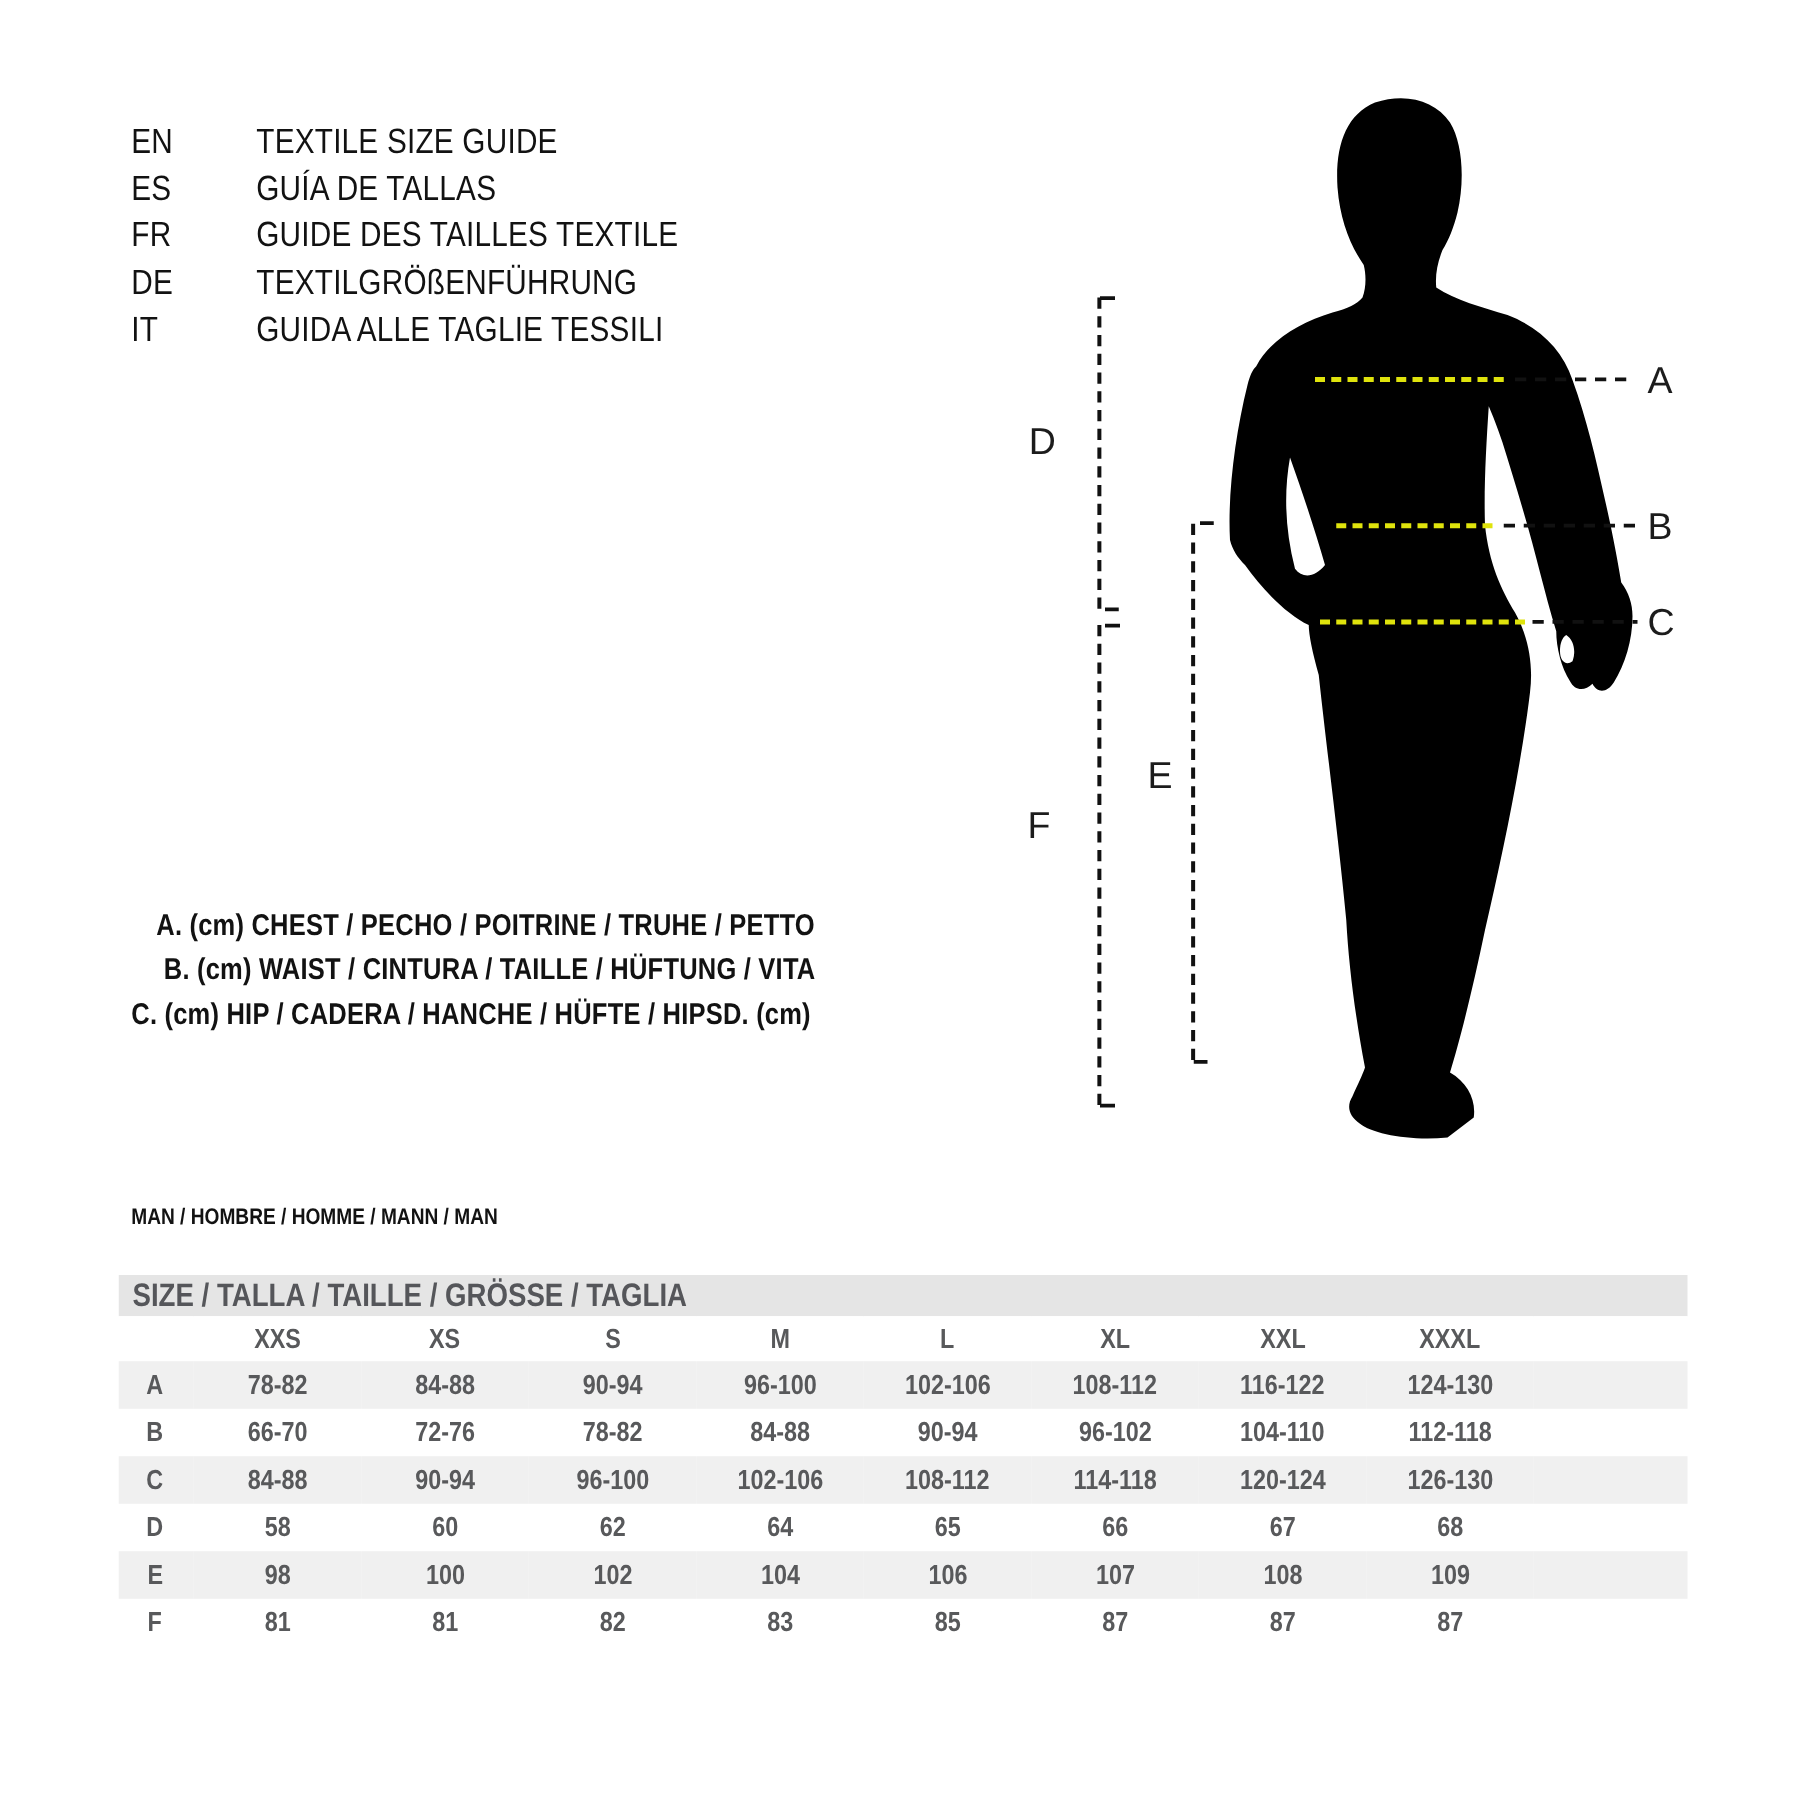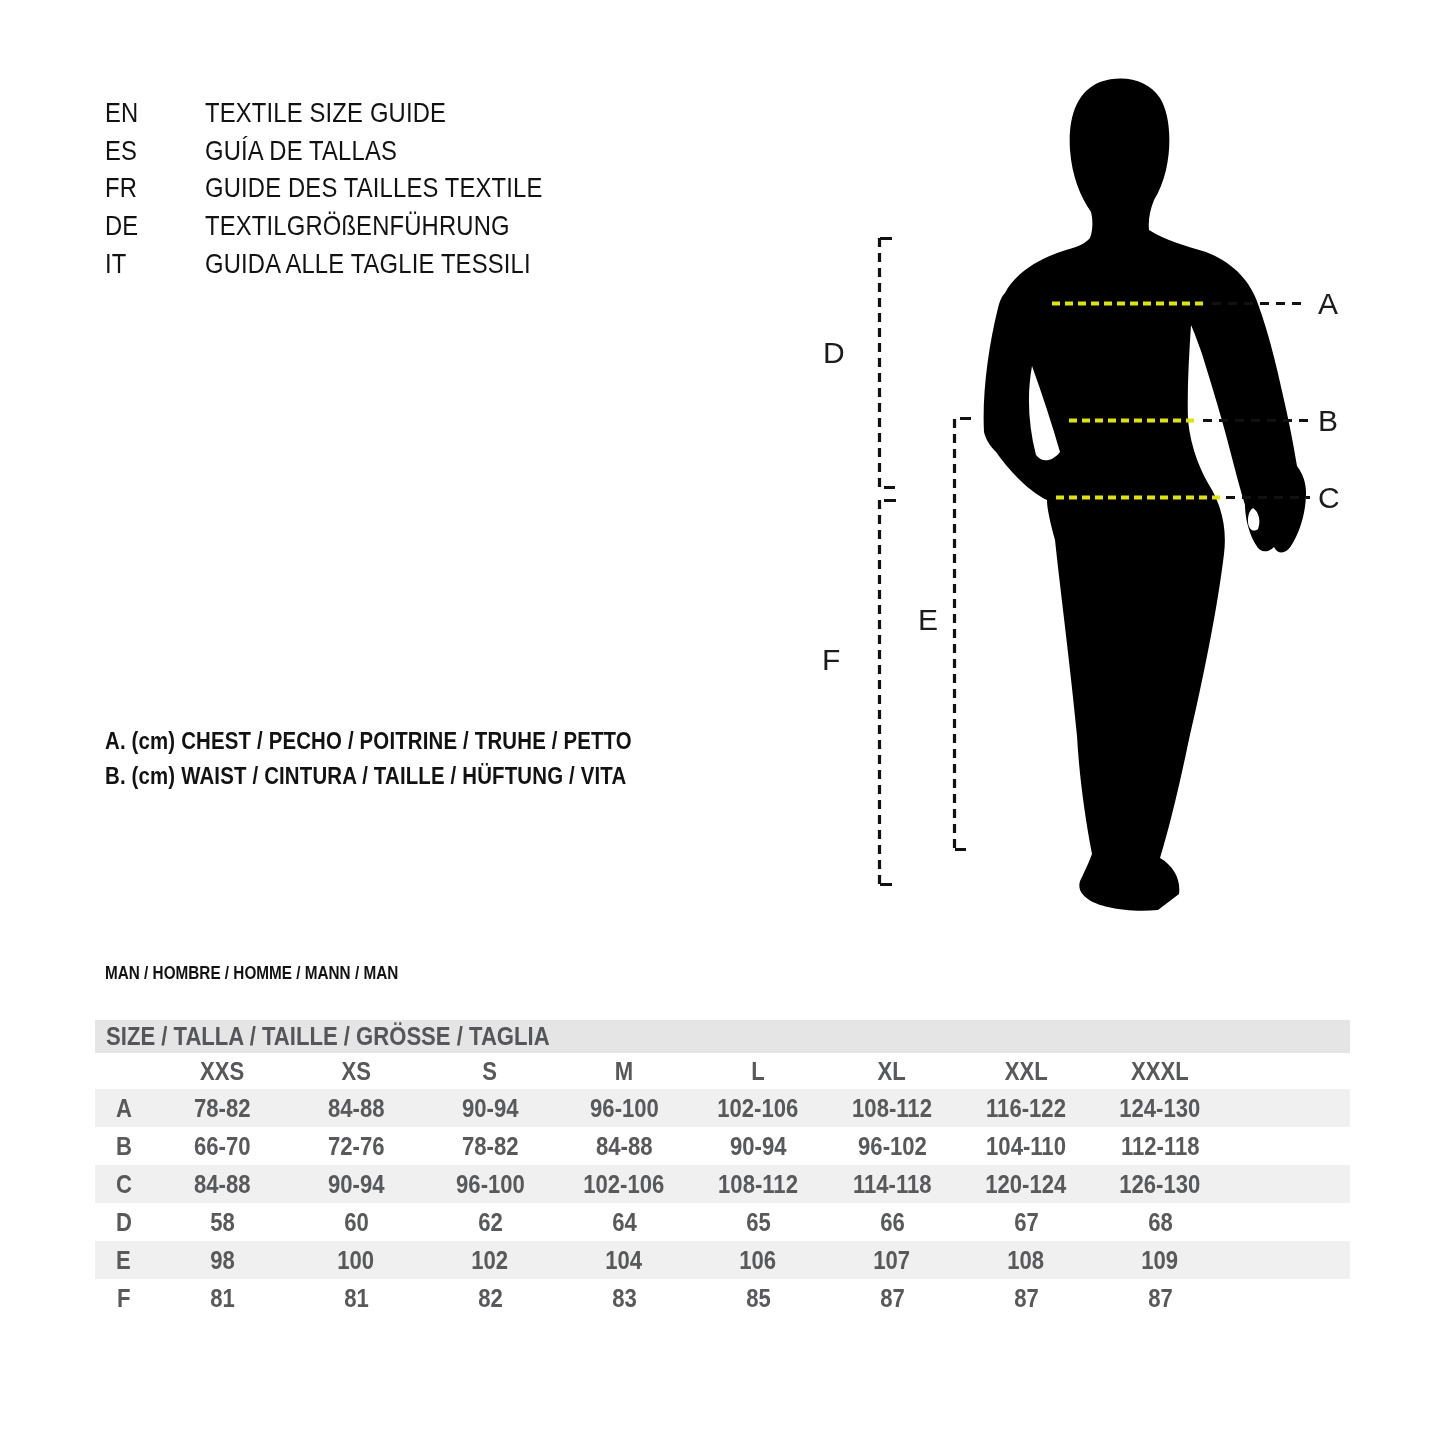--- a/index.html
+++ b/index.html
@@ -10,33 +10,33 @@
   }
   .cond{display:inline-block;transform:scaleX(0.85);transform-origin:0 50%;white-space:nowrap;}
   .condc{display:inline-block;transform:scaleX(0.85);transform-origin:50% 50%;white-space:nowrap;}
 
   
   .title-block{position:absolute;left:105px;top:94px;}
   .t-row{height:37.8px;display:flex;align-items:center;font-size:28px;font-weight:400;letter-spacing:.2px;}
   .t-lang{width:100px;flex:0 0 100px;}
   
   .legend{position:absolute;left:105px;top:723px;}
-  .legend-row{height:35.6px;display:flex;align-items:center;font-size:24px;font-weight:700;letter-spacing:.2px;}
+  .legend-row{height:35.6px;display:flex;align-items:center;font-size:24px;font-weight:700;letter-spacing:.2px;justify-content:flex-end;}
   
   .category{position:absolute;left:105px;top:955px;height:36px;display:flex;align-items:center;font-size:18px;font-weight:700;}
 
   
   .figure{position:absolute;left:810px;top:60px;}
   .flabel{font-family:"Liberation Sans","DejaVu Sans",sans-serif;font-size:30px;fill:#1c1c1c;}
 
   
   .table-wrap{position:absolute;left:95px;top:1020px;width:1255px;color:#58595b;}
   .table-header{height:33px;background:#e5e5e5;display:flex;align-items:center;padding-left:11px;
     font-size:26px;font-weight:700;color:#55565a;}
-  table.sizes{border-collapse:collapse;table-layout:fixed;width:1255px;font-size:26px;font-weight:700;color:#58595b;}
+  table.sizes{border-collapse:collapse;table-layout:fixed;width:1255px;font-size:22px;font-weight:700;color:#58595b;}
   table.sizes th,table.sizes td{padding:0;text-align:center;vertical-align:middle;font-weight:700;}
   table.sizes thead tr{height:36px;background:#ffffff;}
   table.sizes tbody tr{height:38px;}
   table.sizes tbody tr.alt{background:#f0f0f0;}
   td.rowlabel,th.rowlabel{text-align:left;padding-left:11px;}
 </style>
 </head>
 <body>
 
 <div class="canvas">
@@ -147,20 +147,23 @@
     <text class="flabel" x="822" y="670">F</text>
   </svg>
 
   <div class="legend">
     <div class="legend-row">
         <span class="cond">A. (cm) CHEST / PECHO / POITRINE / TRUHE / PETTO</span>
       </div>
     <div class="legend-row">
         <span class="cond">B. (cm) WAIST / CINTURA / TAILLE / HÜFTUNG / VITA</span>
       </div>
+    <div class="legend-row">
+        <span class="cond">C. (cm) HIP / CADERA / HANCHE / HÜFTE / HIPSD. (cm)</span>
+      </div>
   </div>
 
   <div class="category">
     <span class="cond">MAN / HOMBRE / HOMME / MANN / MAN</span>
   </div>
 
   <div class="table-wrap">
     <div class="table-header">
       <span class="cond">SIZE / TALLA / TAILLE / GRÖSSE / TAGLIA</span>
     </div>

